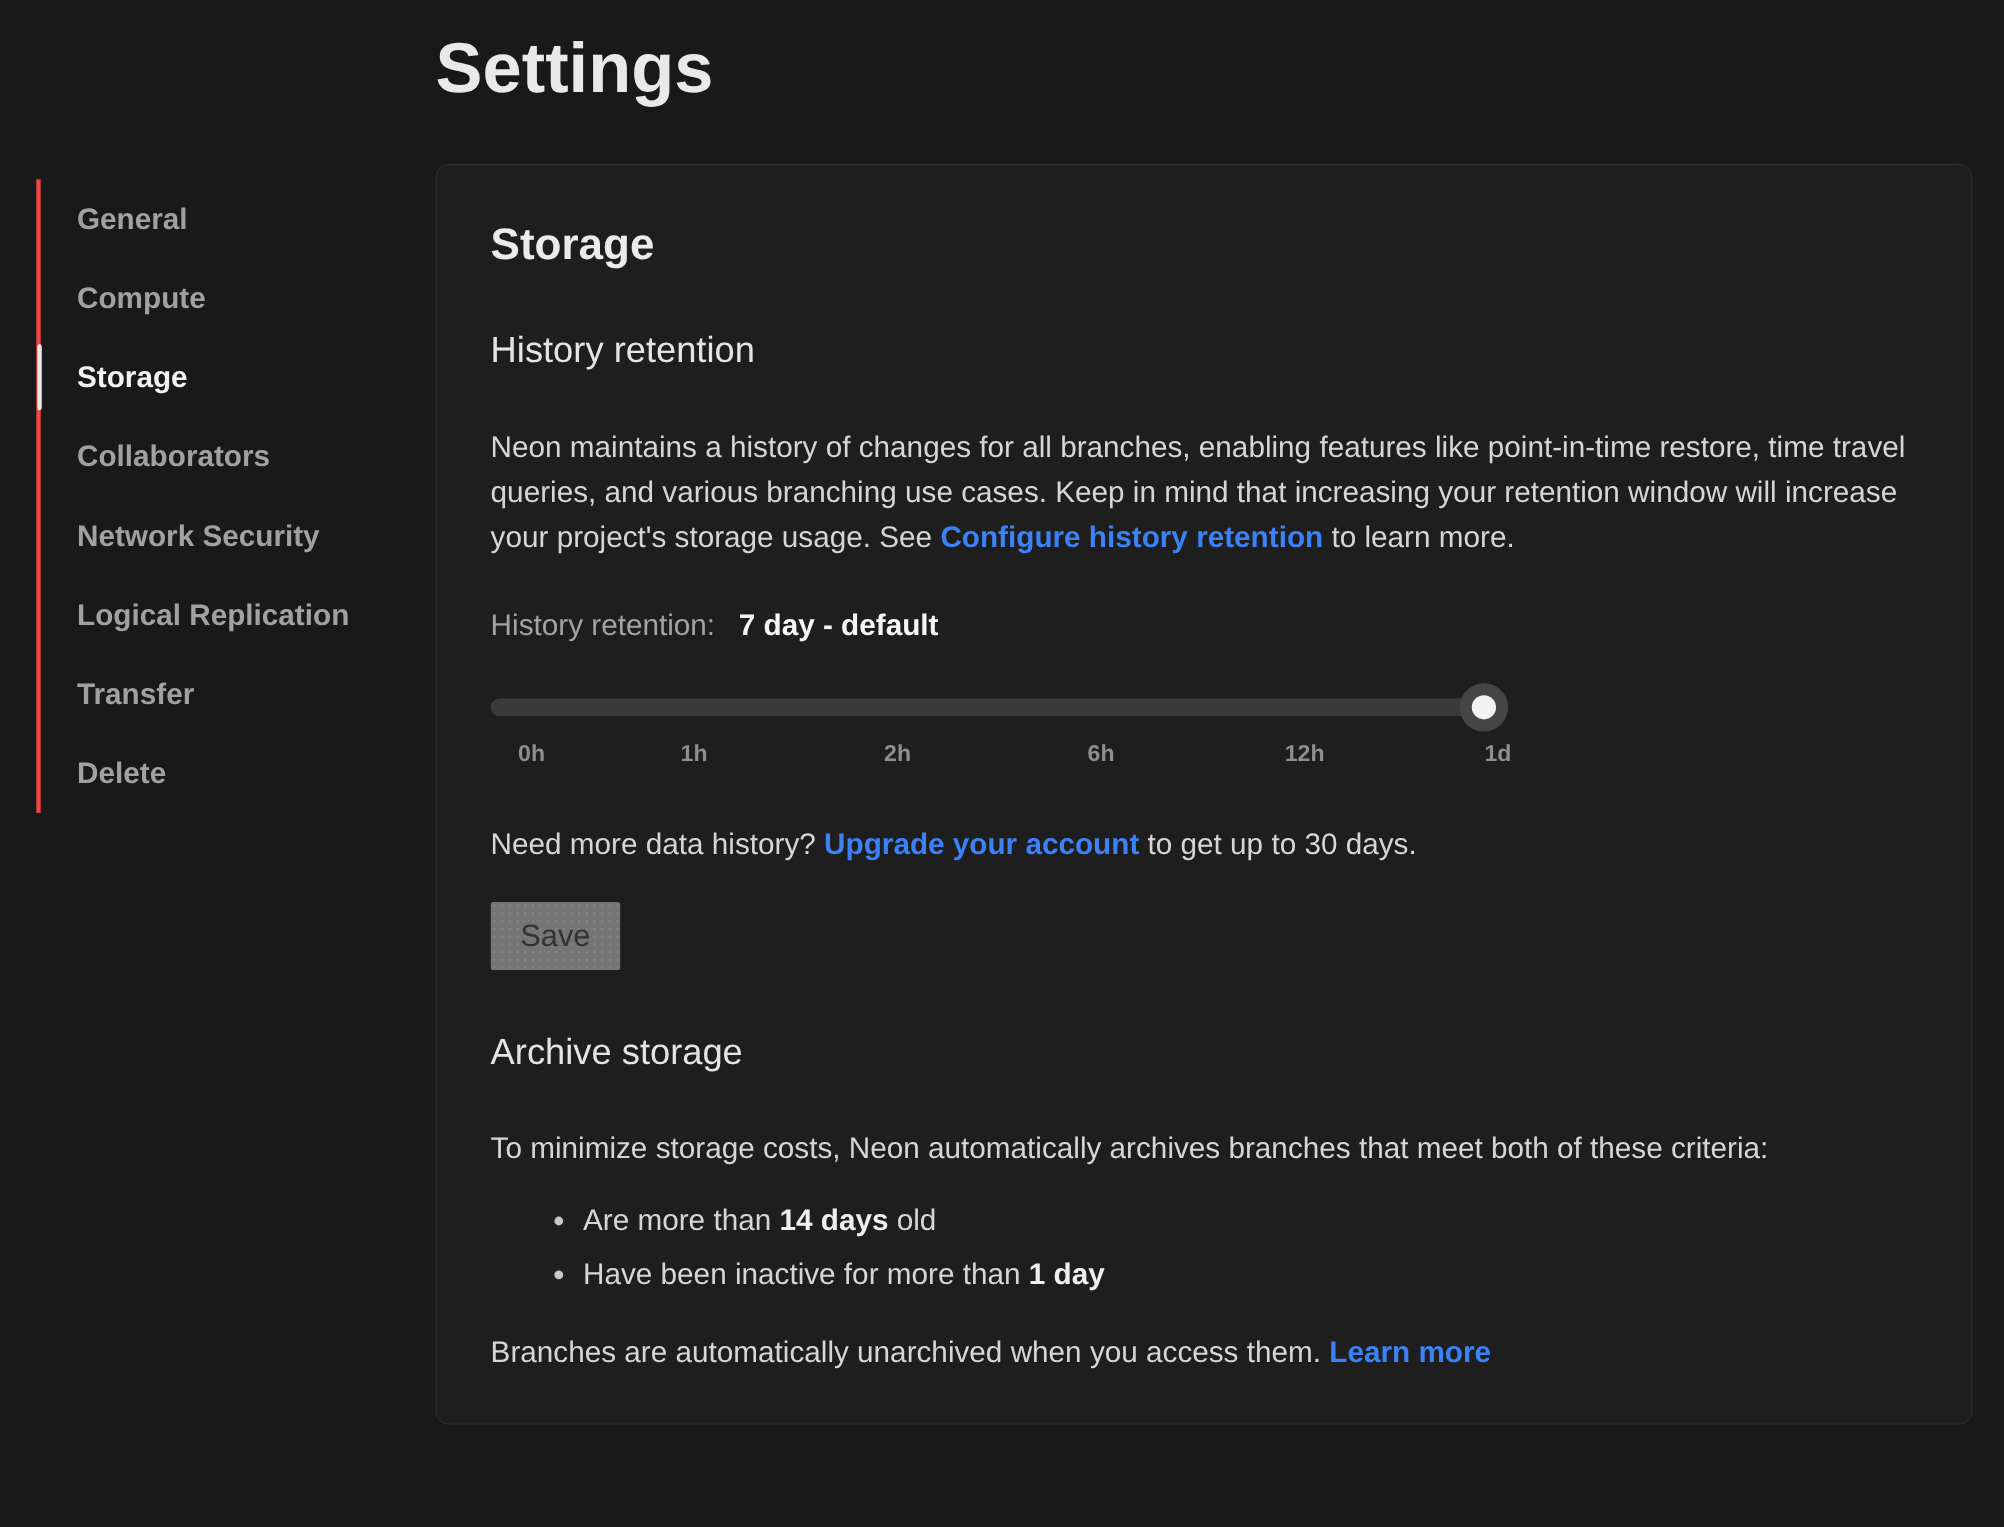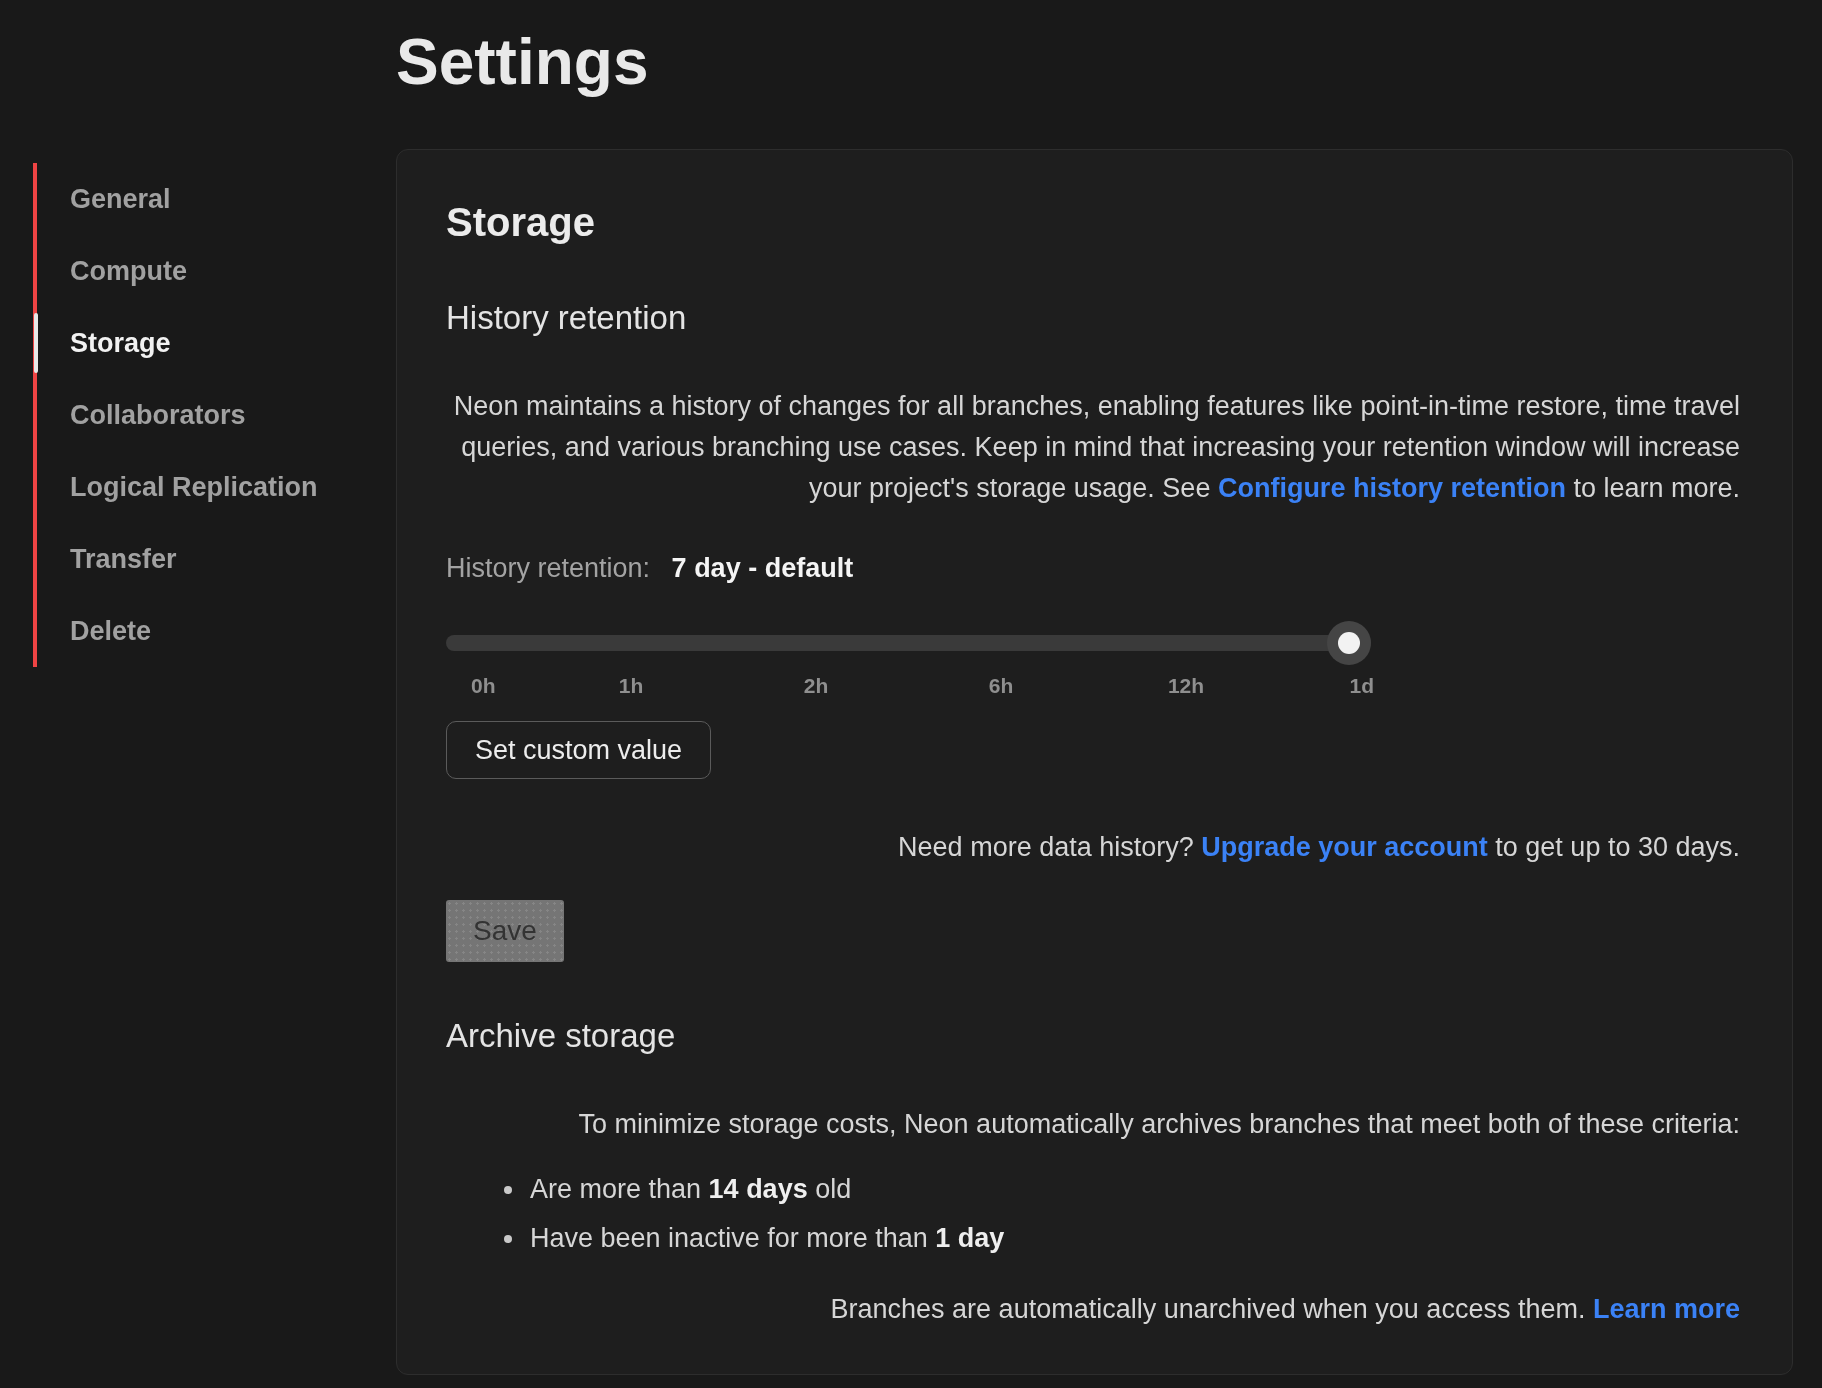--- a/index.html
+++ b/index.html
@@ -74,21 +74,20 @@
     line-height: 40px;
     font-weight: 500;
     color: #e4e4e4;
     margin-bottom: 48px;
   }
   .body-text {
     font-size: 27px;
     line-height: 41px;
     color: #d6d6d6;
     max-width: 1310px;
-    text-align: right;
   }
   a.inline-link, .inline-link {
     color: #3b82f6;
     font-weight: 700;
     text-decoration: none;
     cursor: pointer;
   }
 
   
   .retention-label-row {
@@ -217,20 +216,21 @@
 <body>
 
 <div class="page">
 
   <nav class="sidebar">
     <ul class="nav-list">
       <li class="nav-item">General</li>
       <li class="nav-item">Compute</li>
       <li class="nav-item active">Storage</li>
       <li class="nav-item">Collaborators</li>
+      <li class="nav-item">Network Security</li>
       <li class="nav-item">Logical Replication</li>
       <li class="nav-item">Transfer</li>
       <li class="nav-item">Delete</li>
     </ul>
   </nav>
 
   <main class="main">
     <h1 class="page-title">Settings</h1>
 
     <section class="card">
@@ -255,21 +255,20 @@
         <div class="slider-ticks">
           <span class="tick-label tick-0">0h</span>
           <span class="tick-label tick-1">1h</span>
           <span class="tick-label tick-2">2h</span>
           <span class="tick-label tick-3">6h</span>
           <span class="tick-label tick-4">12h</span>
           <span class="tick-label tick-5">1d</span>
         </div>
       </div>
 
-      <button class="outline-button">Set custom value</button>
 
       <p class="body-text upgrade-row"><span>Need more data history? </span><a class="inline-link">Upgrade your account</a><span> to get up to 30 days.</span></p>
 
       <button class="save-button" disabled="">Save</button>
 
       
       <h3 class="section-heading archive-heading">Archive storage</h3>
 
       <p class="body-text archive-intro">To minimize storage costs, Neon automatically archives branches that meet both of these criteria:</p>
 

